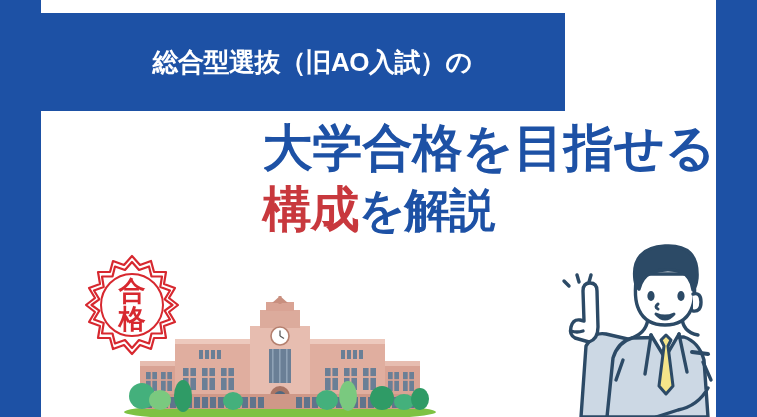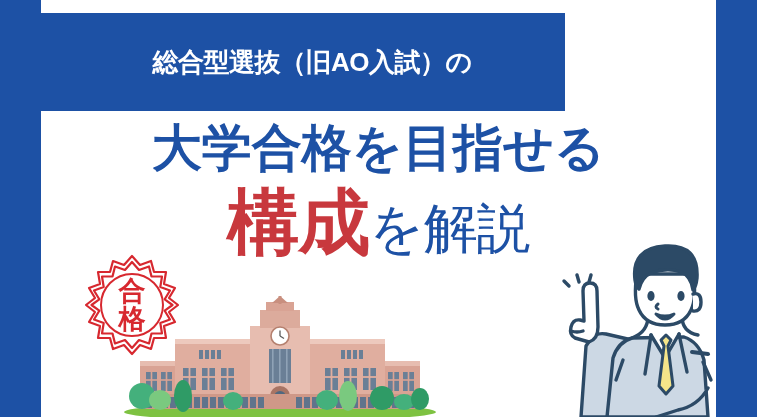--- a/index.html
+++ b/index.html
@@ -61,36 +61,37 @@
     text-align: center;
     pointer-events: none;
   }
   #headline-line1 {
     color: #1d51a5;
     font-weight: bold;
     font-size: 50px;
     line-height: 1.12;
     letter-spacing: 0px;
     white-space: nowrap;
+    text-align: right;
   }
   #headline-line2 {
     line-height: 1.12;
     white-space: nowrap;
     margin-top: 6px;
   }
   .kw-red {
     color: #c8383d;
     font-weight: bold;
-    font-size: 72px;
+    font-size: 49px;
     letter-spacing: -1px;
   }
   .kw-blue {
     color: #1d51a5;
-    font-weight: normal;
-    font-size: 54px;
+    font-weight: bold;
+    font-size: 46px;
     letter-spacing: -1px;
   }
 
   
   #stamp {
     position: absolute;
     left: 80px;
     top: 253px;
     width: 104px;
     height: 104px;

